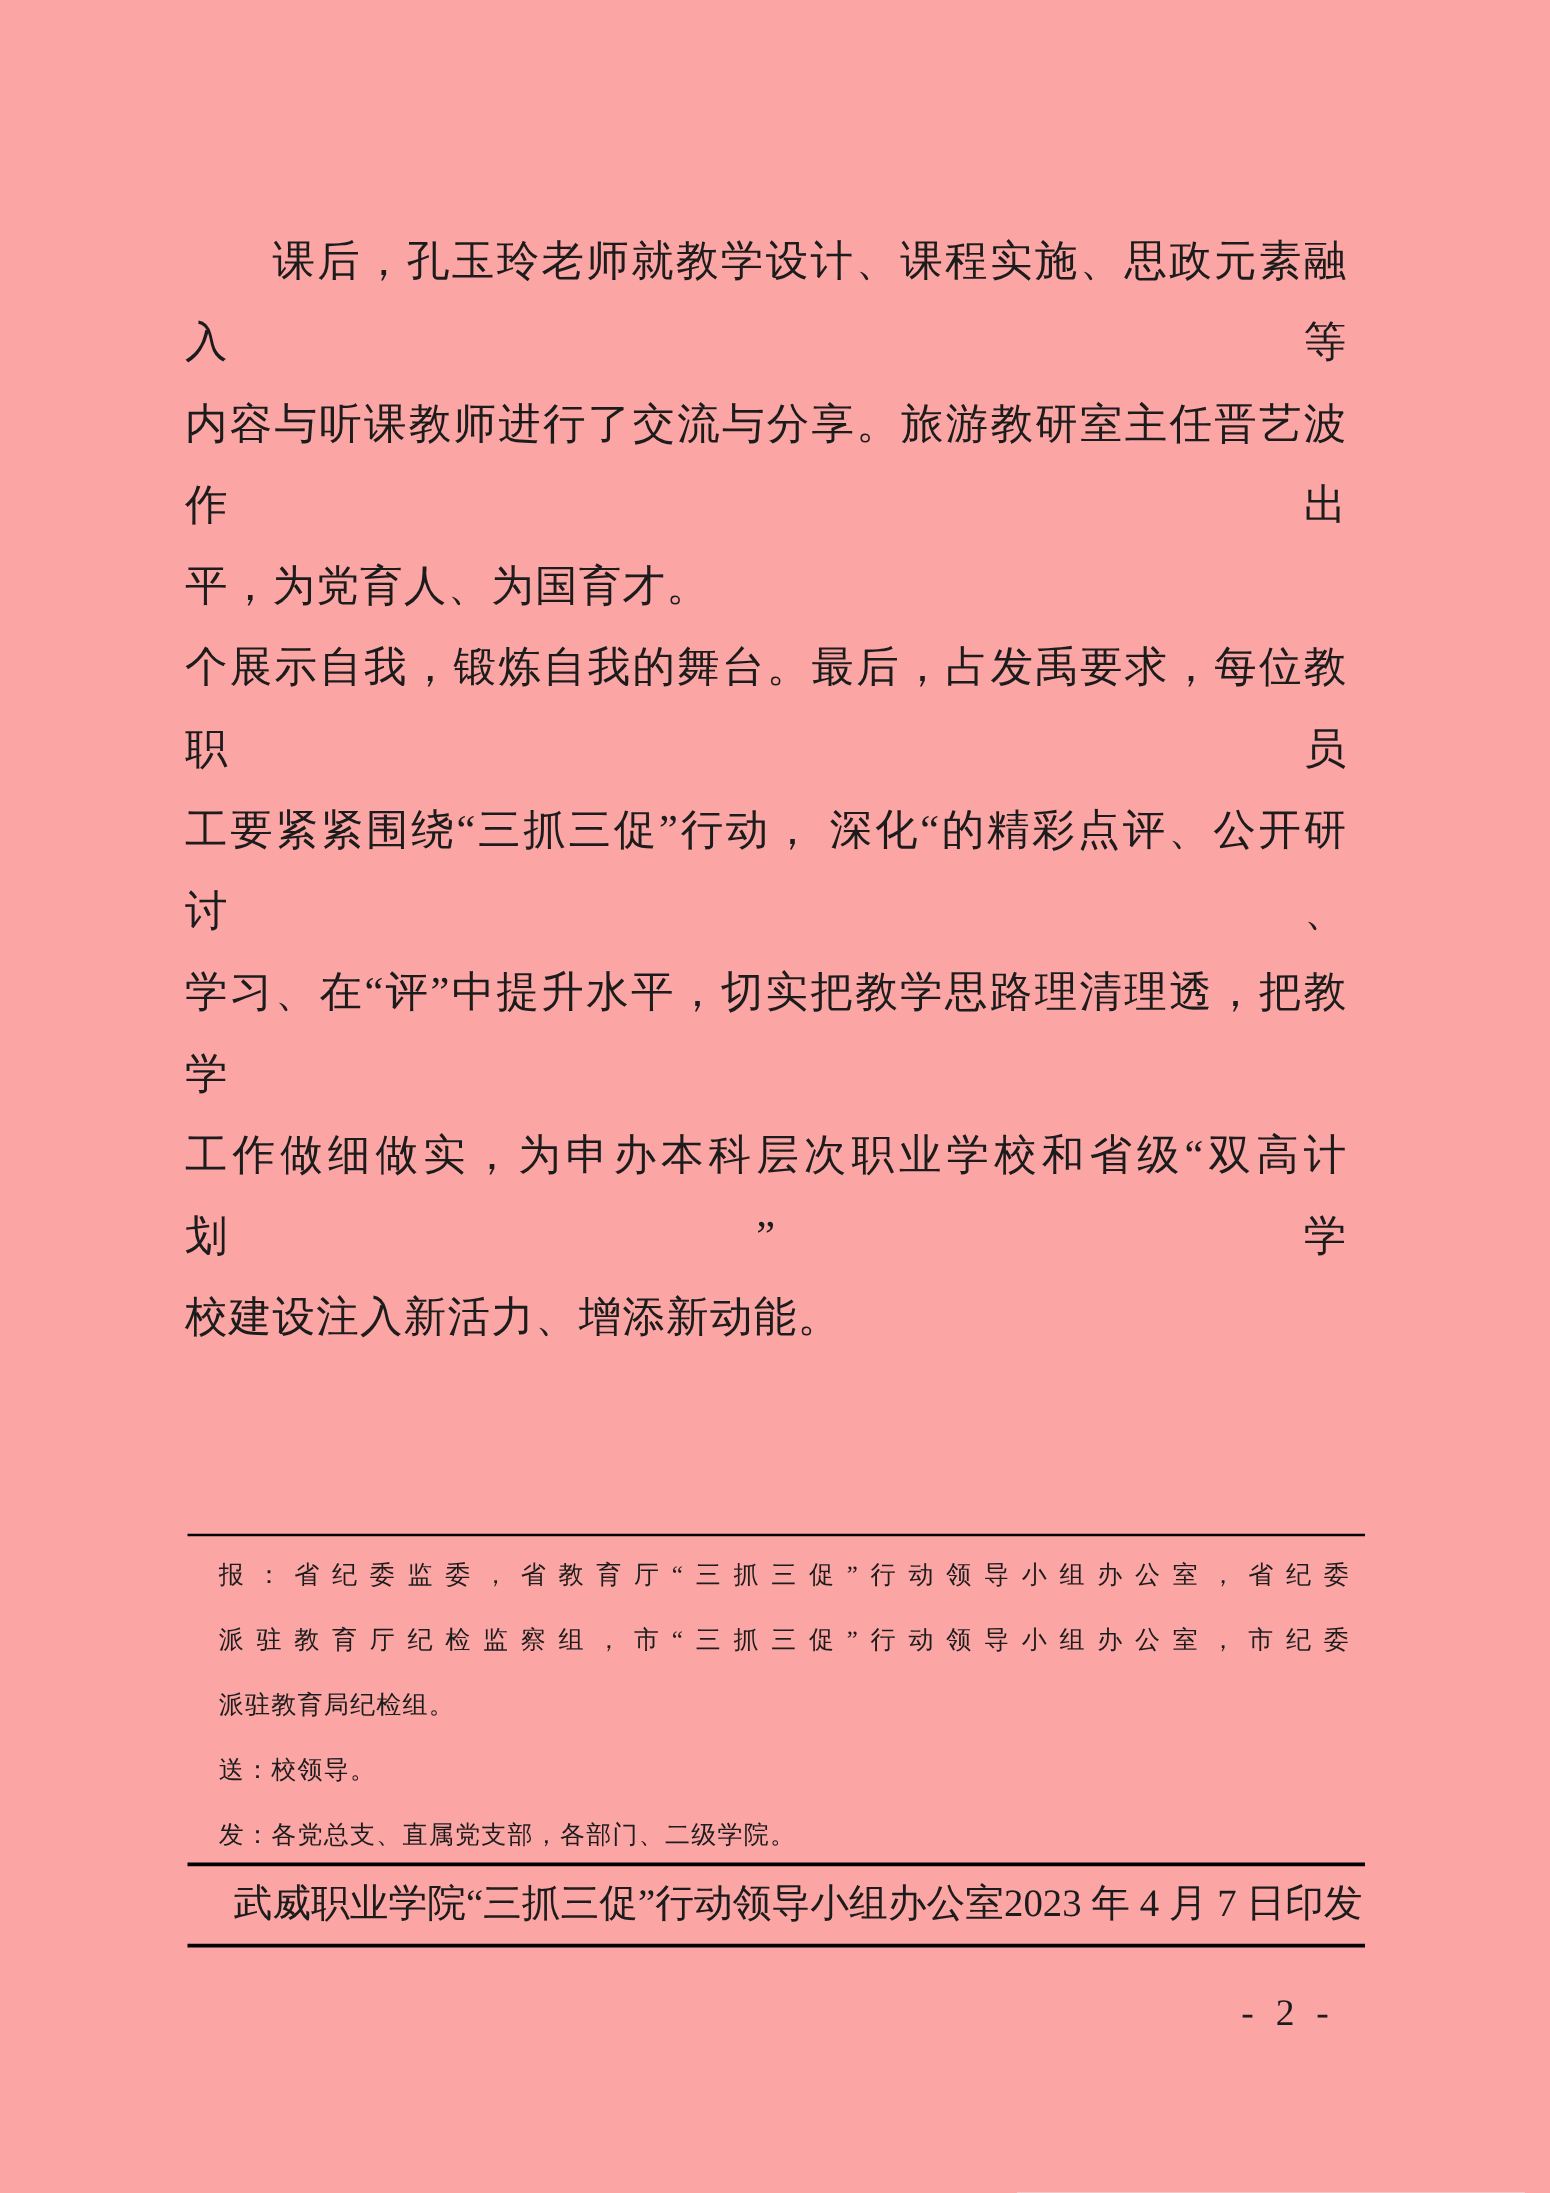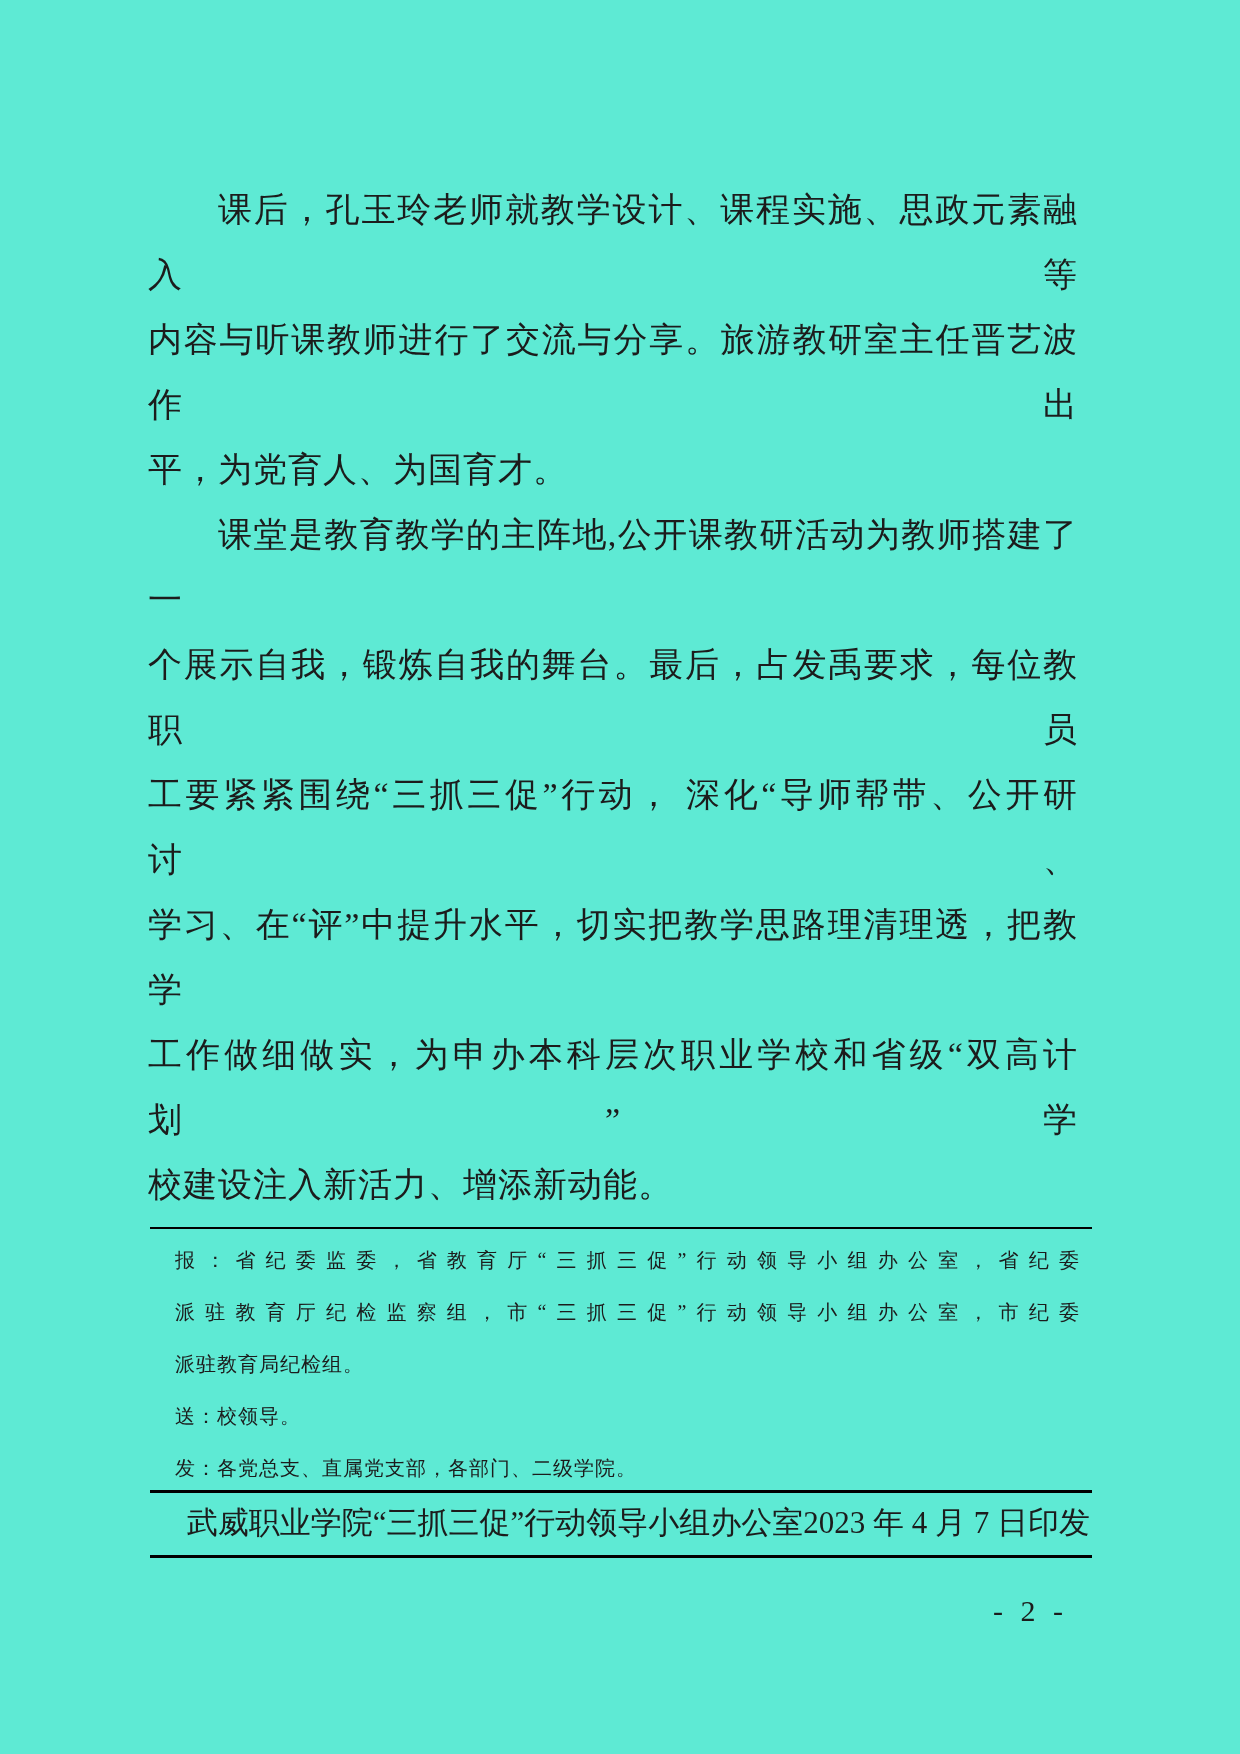--- a/index.html
+++ b/index.html
@@ -1,21 +1,21 @@
 <!DOCTYPE html>
 <html><head>
 <meta charset="utf-8">
 <style>
   html, body { margin: 0; padding: 0; background: #e8e8e8; }
   .page {
     position: relative;
     width: 1240px;
     height: 1754px;
     margin: 0 auto;
-    background: #5eead4;
+    background: #fca5a5;
     font-family: "Liberation Serif", "DejaVu Serif", serif;
     color: #1c1c1c;
     overflow: hidden;
   }
   
   .body-text {
     position: absolute;
     left: 148px;
     top: 177px;
     width: 930px;
@@ -87,23 +87,22 @@
 </head>
 <body>
 
 <div class="page">
 
   <section class="body-text">
     <div class="bline indent">课后，孔玉玲老师就教学设计、课程实施、思政元素融入等</div>
     <div class="bline">内容与听课教师进行了交流与分享。旅游教研室主任晋艺波作出</div>
     <div class="bline last">平，为党育人、为国育才。</div>
 
-    <div class="bline indent">课堂是教育教学的主阵地,公开课教研活动为教师搭建了一</div>
     <div class="bline">个展示自我，锻炼自我的舞台。最后，占发禹要求，每位教职员</div>
-    <div class="bline">工要紧紧围绕“三抓三促”行动， 深化“导师帮带、公开研讨、</div>
+    <div class="bline">工要紧紧围绕“三抓三促”行动， 深化“的精彩点评、公开研讨、</div>
     <div class="bline">学习、在“评”中提升水平，切实把教学思路理清理透，把教学</div>
     <div class="bline">工作做细做实，为申办本科层次职业学校和省级“双高计划”学</div>
     <div class="bline last">校建设注入新活力、增添新动能。</div>
   </section>
 
   <div class="rule rule-top"></div>
 
   <section class="footer-block">
     <div class="fline">报：省纪委监委，省教育厅“三抓三促”行动领导小组办公室，省纪委</div>
     <div class="fline">派驻教育厅纪检监察组，市“三抓三促”行动领导小组办公室，市纪委</div>

